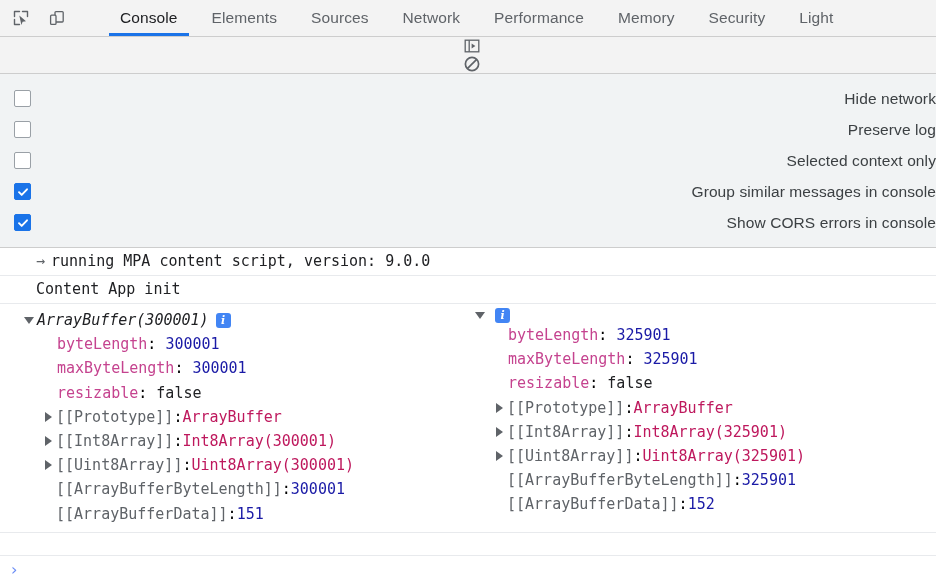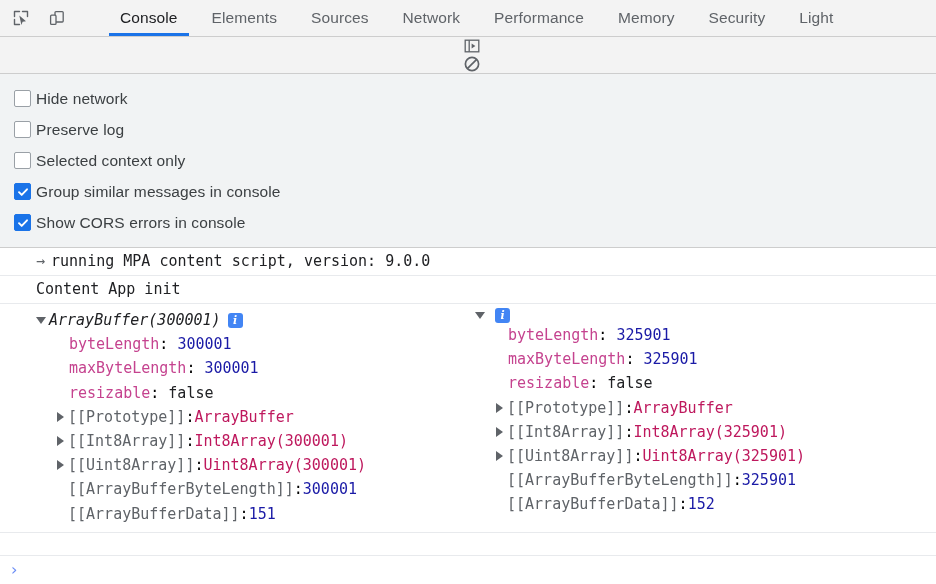--- a/index.html
+++ b/index.html
@@ -126,20 +126,21 @@
   .settings {
     background: #f1f3f4;
     border-bottom: 1px solid #cdcdcd;
     padding: 9px 0 9px 14px;
   }
   .setting-row {
     display: flex;
     align-items: center;
     height: 31px;
     gap: 5px;
+    justify-content: space-between;
   }
   .cbox {
     width: 17px; height: 17px;
     border-radius: 2px;
     box-sizing: border-box;
     display: flex; align-items: center; justify-content: center;
     flex: none;
   }
   .cbox.off {
     border: 1.5px solid #9aa0a6;
@@ -179,21 +180,21 @@
     display: flex;
     padding: 4px 0 6px 0;
   }
   .objcol {
     width: 50%;
     box-sizing: border-box;
     font-family: "DejaVu Sans Mono", "Liberation Mono", monospace;
     font-size: 15px;
     line-height: 24.2px;
   }
-  .objcol.left  { padding-left: 36px; }
+  .objcol.left  { padding-left: 24px; }
   .objcol.right { padding-left: 7px; }
 
   .obj-head {
     display: flex;
     align-items: center;
     gap: 0px;
     white-space: nowrap;
   }
   .tri-down {
     width: 0; height: 0;

